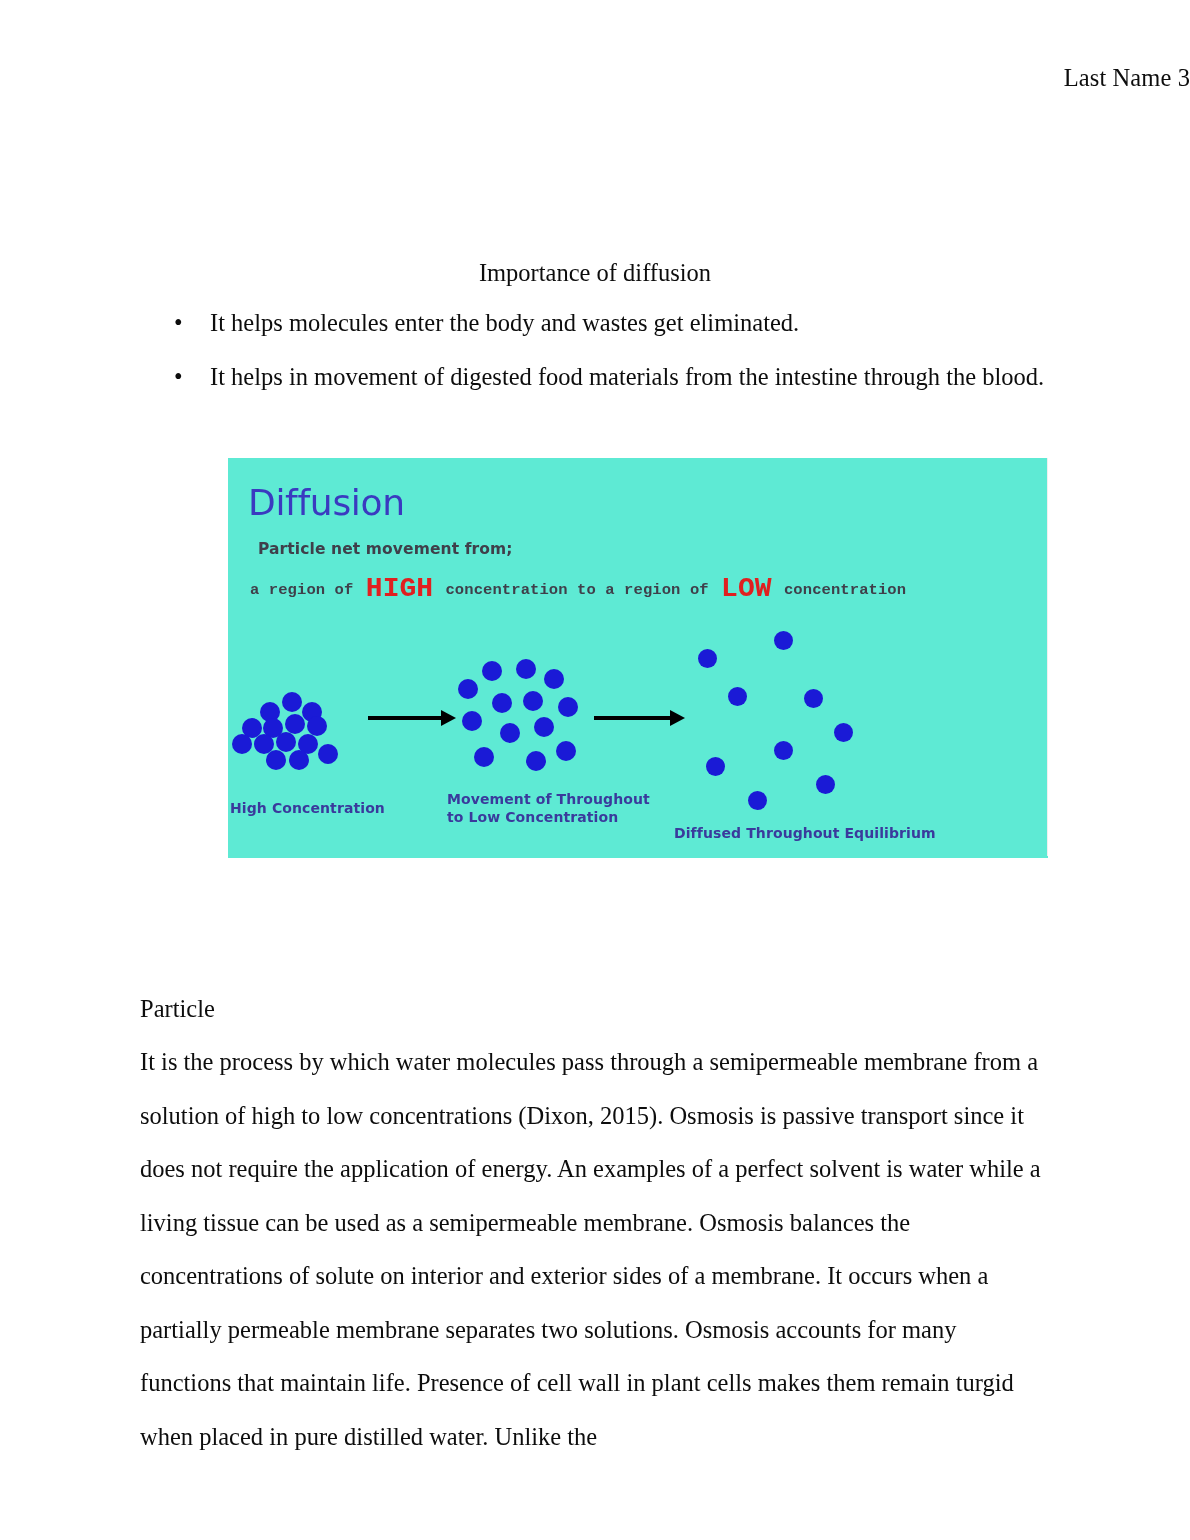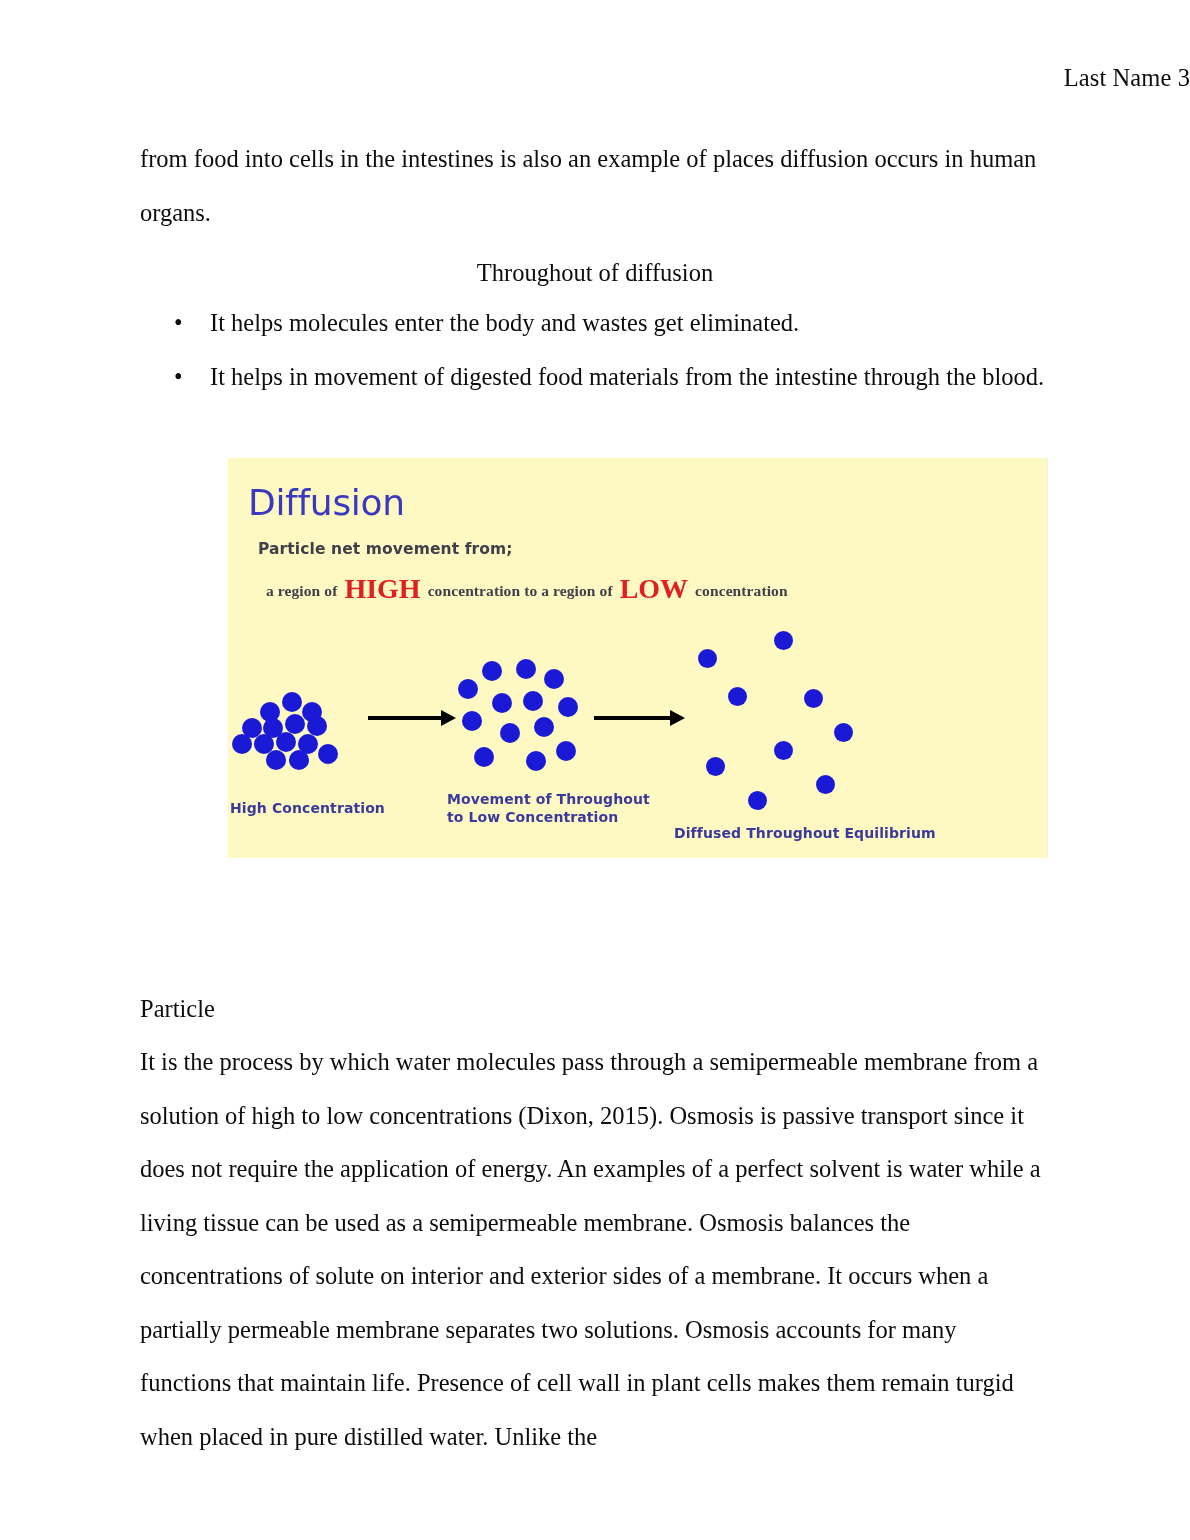--- a/index.html
+++ b/index.html
@@ -83,21 +83,21 @@
     line-height: 53.5px;
   }
 
   
   .figure {
     position: absolute;
     left: 228px;
     top: 458px;
     width: 820px;
     height: 400px;
-    background: #fef9c3;
+    background: #5eead4;
   }
   .figure-edge {
     position: absolute;
     right: 0;
     top: 0;
     width: 1px;
     height: 398px;
     background: #efefef;
   }
   .fig-title {
@@ -117,27 +117,26 @@
     font-family: "DejaVu Sans", "Liberation Sans", sans-serif;
     font-size: 15.5px;
     font-weight: 600;
     color: #3f3f4a;
     letter-spacing: 0.1px;
   }
   .fig-sub2 {
     position: absolute;
     left: 22px;
     top: 115px;
-    font-family: Liberation Serif, serif;
+    font-family: Liberation Mono, monospace;
     font-size: 15.5px;
     font-weight: 600;
     color: #3f3f4a;
     white-space: nowrap;
     letter-spacing: 0.1px;
-    margin-left: 16px;
   }
   .fig-sub2 .emph {
     font-size: 28px;
     font-weight: 700;
     color: #e02020;
     letter-spacing: 0px;
     vertical-align: -2px;
     padding: 0 3px;
   }
 
@@ -188,23 +187,22 @@
     border-left: 15px solid #000000;
   }
 </style>
 </head>
 <body>
 
 <div class="page">
 
   <div class="running-header">Last Name 3</div>
 
-  <div id="intro-para" class="body-block">from food into cells in the intestines is also an example of places diffusion occurs in human organs.</div>
-
-  <div class="section-heading">Throughout of diffusion</div>
+
+  <div class="section-heading">Importance of diffusion</div>
 
   <ul class="bullet-list">
     <li class="bullet-item">
       <span class="bullet-dot">•</span>
       <span>It helps molecules enter the body and wastes get eliminated.</span>
     </li>
     <li class="bullet-item">
       <span class="bullet-dot">•</span>
       <span>It helps in movement of digested food materials from the intestine through the blood.</span>
     </li>

